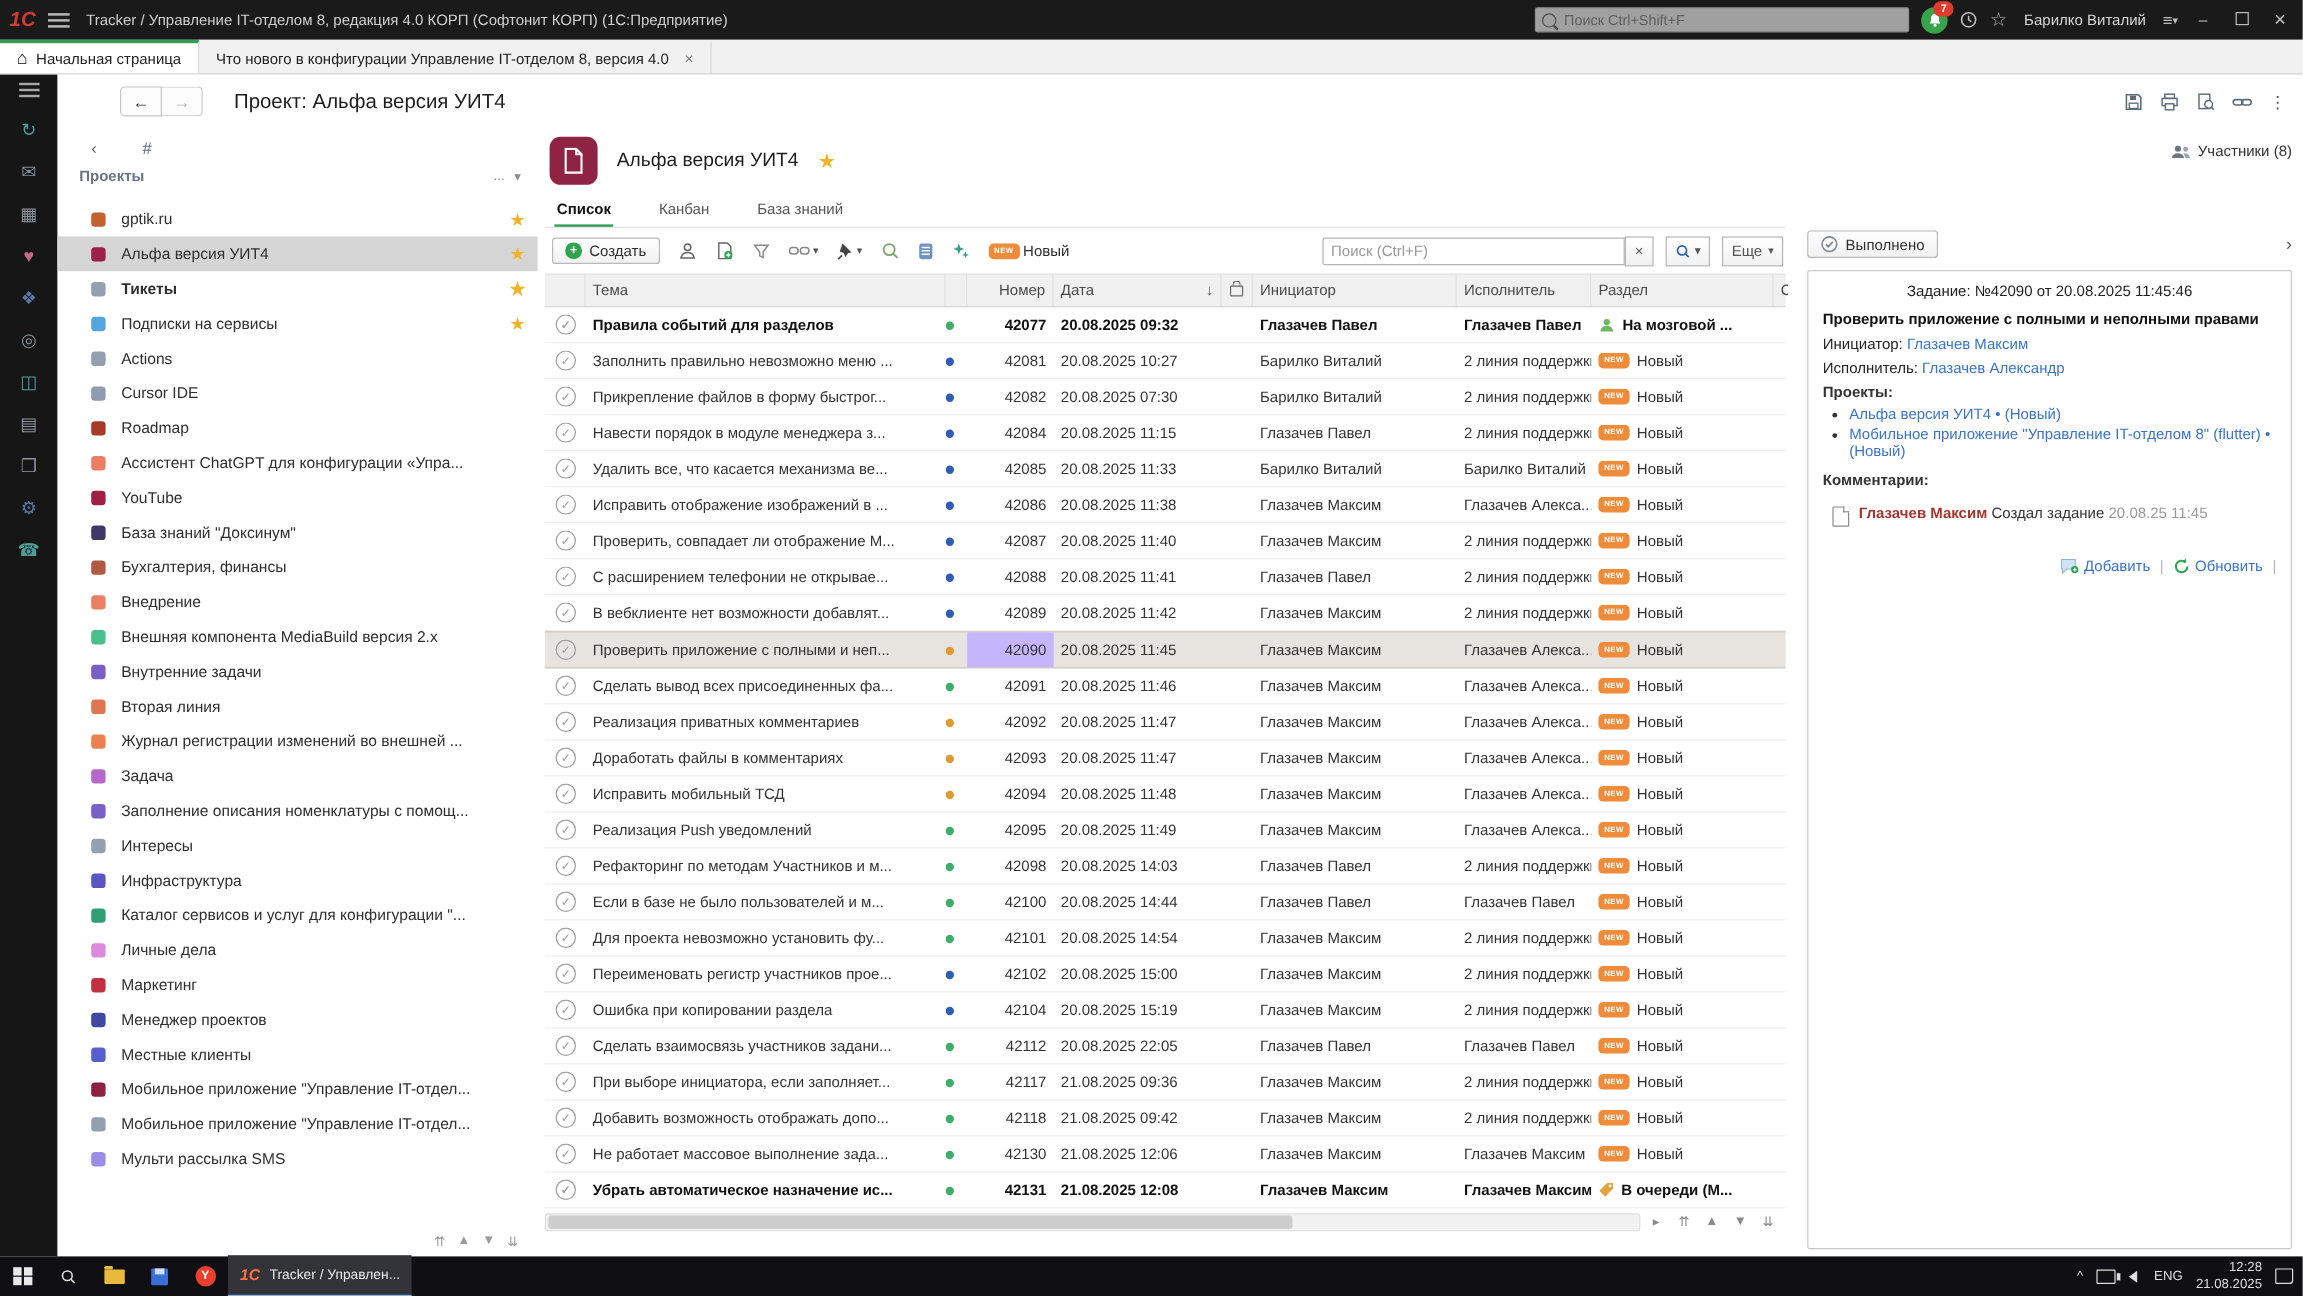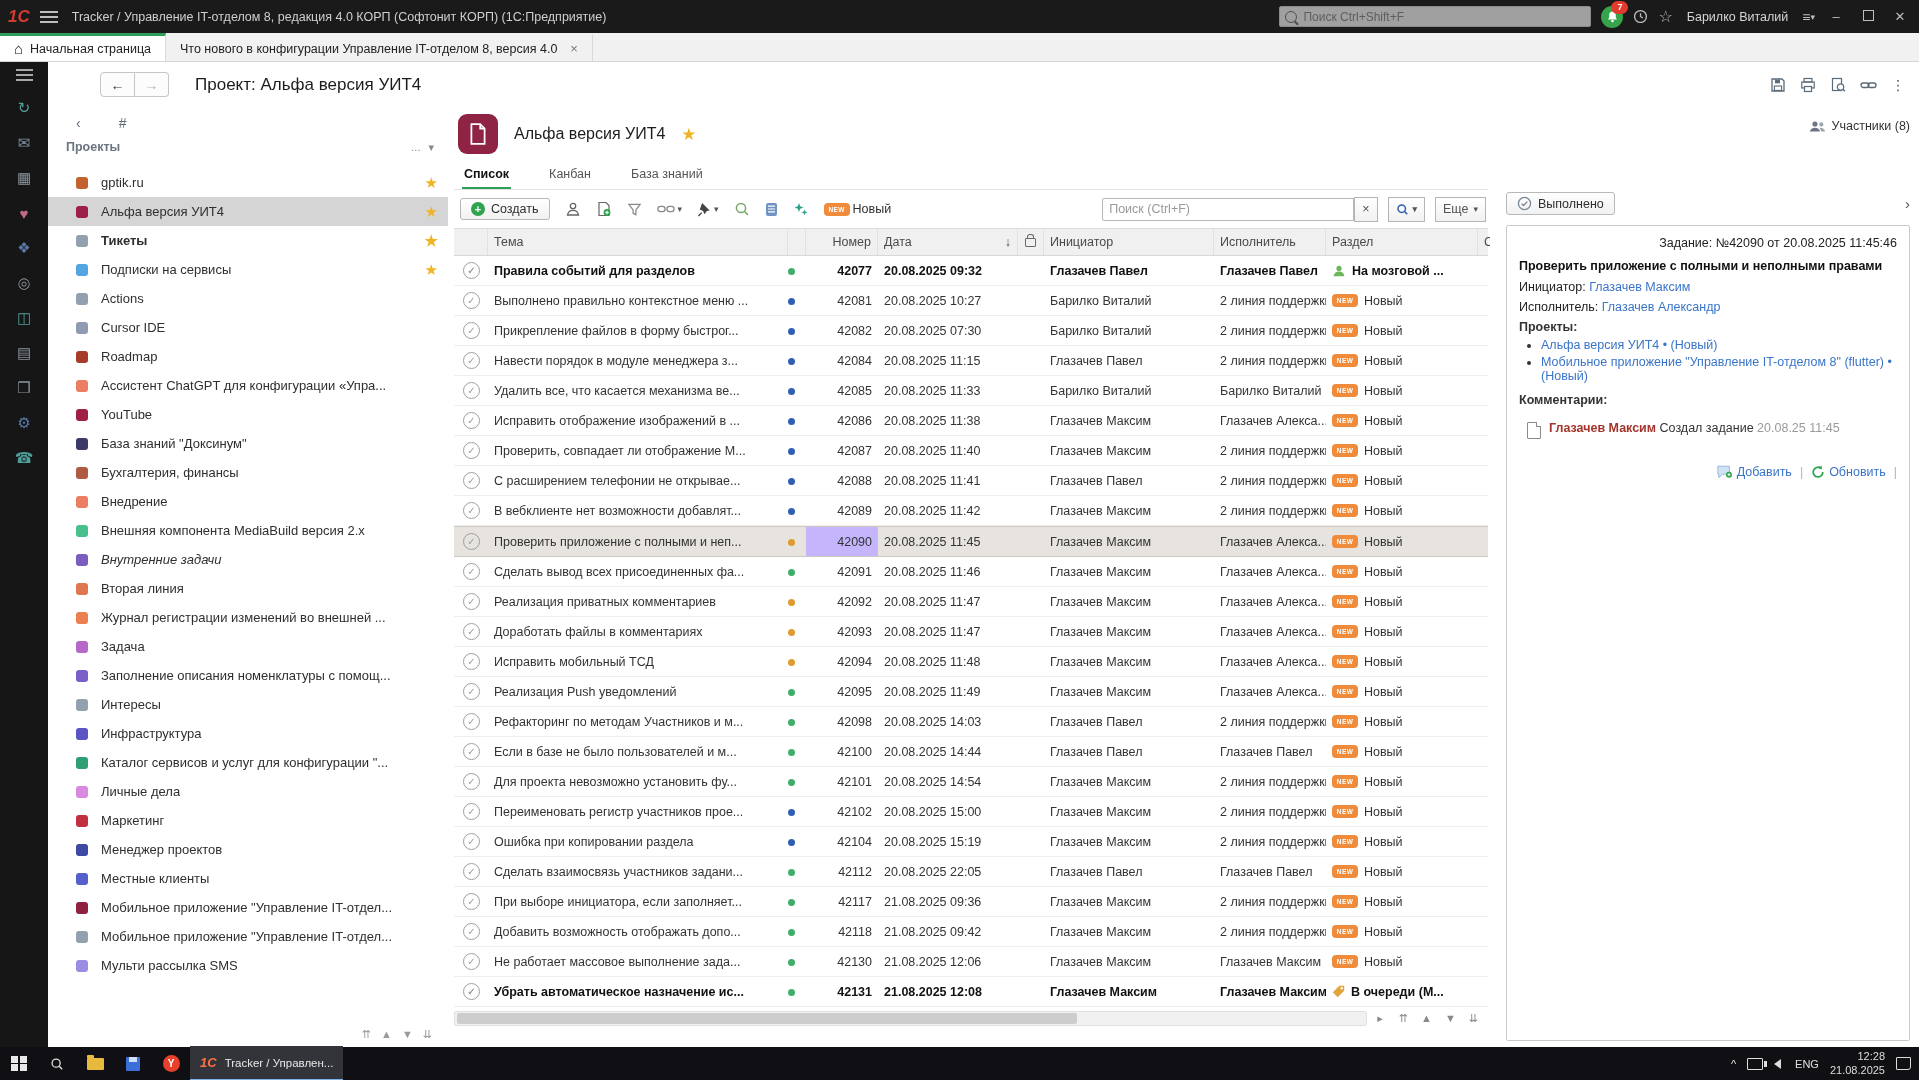--- a/index.html
+++ b/index.html
@@ -108,21 +108,21 @@
   .hscroll{flex:1;height:13px;background:#f1f1f1;border:1px solid #e0e0e0;border-radius:2px;position:relative}
   .hthumb{position:absolute;left:2px;top:1px;bottom:1px;width:68%;background:#cdcdcd;border-radius:2px}
   .foot-btn{color:#8a8a8a;font-size:11px;cursor:pointer;padding:0 2px}
   .foot-nav{display:flex;gap:9px;margin:0 8px 0 4px}
   
   .right{width:404px;flex:none;display:flex;flex-direction:column;padding:0 9px 6px 12px;position:relative}
   .members-row{height:24px;display:flex;align-items:center;justify-content:flex-end;gap:6px;color:#333;margin-top:6px;cursor:pointer}
   .done-row{margin-top:54px;display:flex;align-items:center;flex:none}
   .chev-right{margin-left:auto;color:#555;font-size:15px;cursor:pointer}
   .detail-card{margin-top:10px;border:1px solid #c9c9c9;border-radius:2px;flex:1;padding:10px 12px;overflow:hidden;background:#fff}
-  .d-ref{text-align:right;color:#222;margin-bottom:9px}
+  .d-ref{text-align:center;color:#222;margin-bottom:9px}
   .d-title{font-weight:bold;color:#111;margin-bottom:7px}
   .d-line{margin-bottom:6px}
   .lbl{color:#222}
   a.lnk{color:#3a74c9;text-decoration:none;cursor:pointer}
   .d-sub{font-weight:bold;margin:6px 0 4px}
   .d-projects{margin:2px 0 10px 10px;padding-left:12px}
   .d-projects li{margin-bottom:3px}
   .comment-row{display:flex;align-items:flex-start;gap:8px;margin:14px 0 0 8px}
   .doc-ic{width:12px;height:15px;border:1.3px solid #8a8a8a;border-radius:1px;position:relative;flex:none;margin-top:1px}
   .doc-ic::before{content:"";position:absolute;right:-1px;top:-1px;width:4px;height:4px;background:#fff;border-left:1.3px solid #8a8a8a;border-bottom:1.3px solid #8a8a8a}
@@ -317,21 +317,21 @@
               <span class="plabel">Бухгалтерия, финансы</span>
             </span>
             <span class="pitem" style="display: flex;">
               <span class="psq" style="background: rgb(236, 127, 99);"></span>
               <span class="plabel">Внедрение</span>
             </span>
             <span class="pitem" style="display: flex;">
               <span class="psq" style="background: rgb(71, 192, 140);"></span>
               <span class="plabel">Внешняя компонента MediaBuild версия 2.x</span>
             </span>
-            <span class="pitem" style="display: flex; font-style: italic;">
+            <span class="pitem" style="display: flex;">
               <span class="psq" style="background: rgb(122, 95, 192);"></span>
               <span class="plabel">Внутренние задачи</span>
             </span>
             <span class="pitem" style="display: flex;">
               <span class="psq" style="background: rgb(224, 118, 79);"></span>
               <span class="plabel">Вторая линия</span>
             </span>
             <span class="pitem" style="display: flex;">
               <span class="psq" style="background: rgb(236, 128, 80);"></span>
               <span class="plabel">Журнал регистрации изменений во внешней ...</span>
@@ -524,21 +524,21 @@
                     </svg>
                   </span>
                   <span>На мозговой ...</span>
                 </span>
                 <span class="tc"></span>
               </div>
               <div class="trow">
                 <span class="tc" style="padding: 0px;">
                   <span class="ccheck">✓</span>
                 </span>
-                <span class="tc">Выполнено правильно контекстное меню ...</span>
+                <span class="tc">Заполнить правильно невозможно меню ...</span>
                 <span class="tc" style="padding: 0px;"><span class="dot" style="background: rgb(47, 95, 179);"></span></span>
                 <span class="tc num">42081</span>
                 <span class="tc">20.08.2025 10:27</span>
                 <span class="tc"></span>
                 <span class="tc">Барилко Виталий</span>
                 <span class="tc">2 линия поддержки</span>
                 <span class="tc sect-cell">
                   <span class="newpill">NEW</span>
                   <span>Новый</span>
                 </span>

